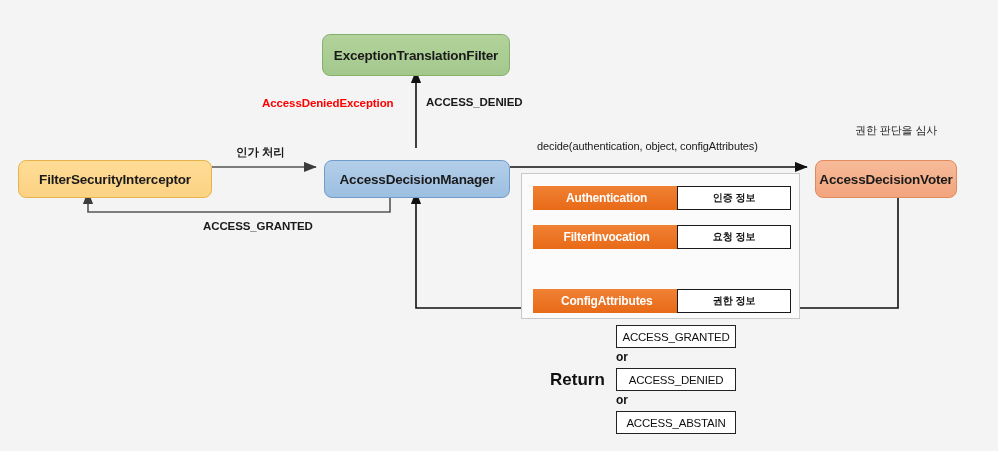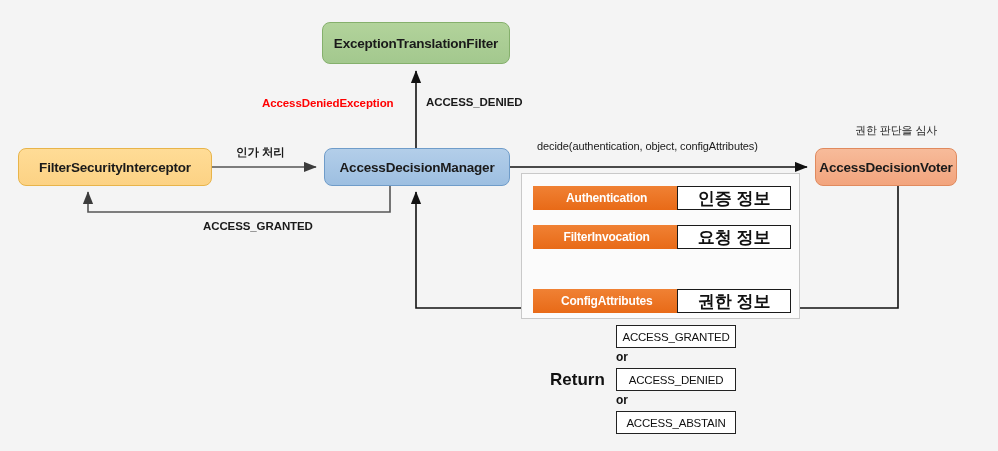--- a/index.html
+++ b/index.html
@@ -30,20 +30,21 @@
     display: flex;
     align-items: center;
     justify-content: center;
     border-radius: 8px;
     font-weight: bold;
     font-size: 13.5px;
     color: #1a1a1a;
     text-align: right;
     box-sizing: border-box;
     letter-spacing: -0.2px;
+    margin-top: 12px;
   }
   .node-green {
     background: linear-gradient(180deg, #b2d39b 0%, #a3c88e 100%);
     border: 1px solid #85b06c;
   }
   .node-yellow {
     background: linear-gradient(180deg, #ffdc96 0%, #fcd284 100%);
     border: 1px solid #e8b44a;
   }
   .node-blue {
@@ -104,21 +105,21 @@
     box-sizing: border-box;
     letter-spacing: -0.2px;
   }
   .param-val {
     width: 118px;
     margin-left: -3px;
     background: #ffffff;
     border: 1.6px solid #1a1a1a;
     color: #111;
     font-weight: bold;
-    font-size: 17px;
+    font-size: 10px;
     display: flex;
     align-items: center;
     justify-content: center;
     box-sizing: border-box;
   }
   
   .return-label {
     position: absolute;
     left: 550px;
     top: 370px;

